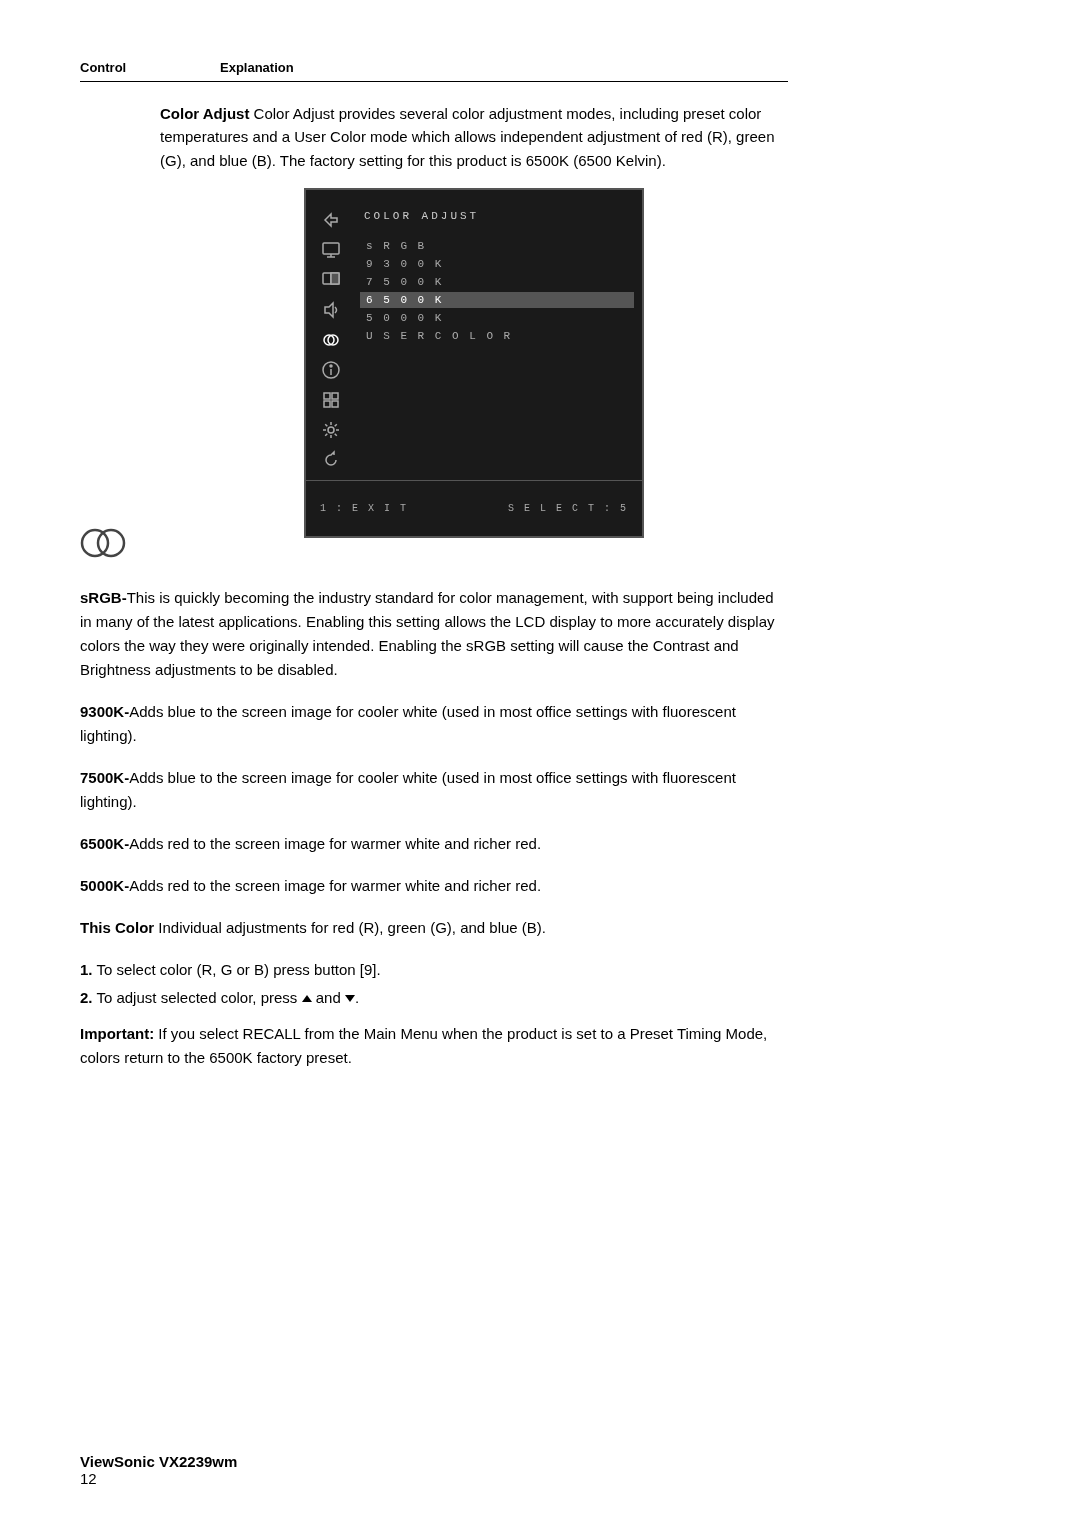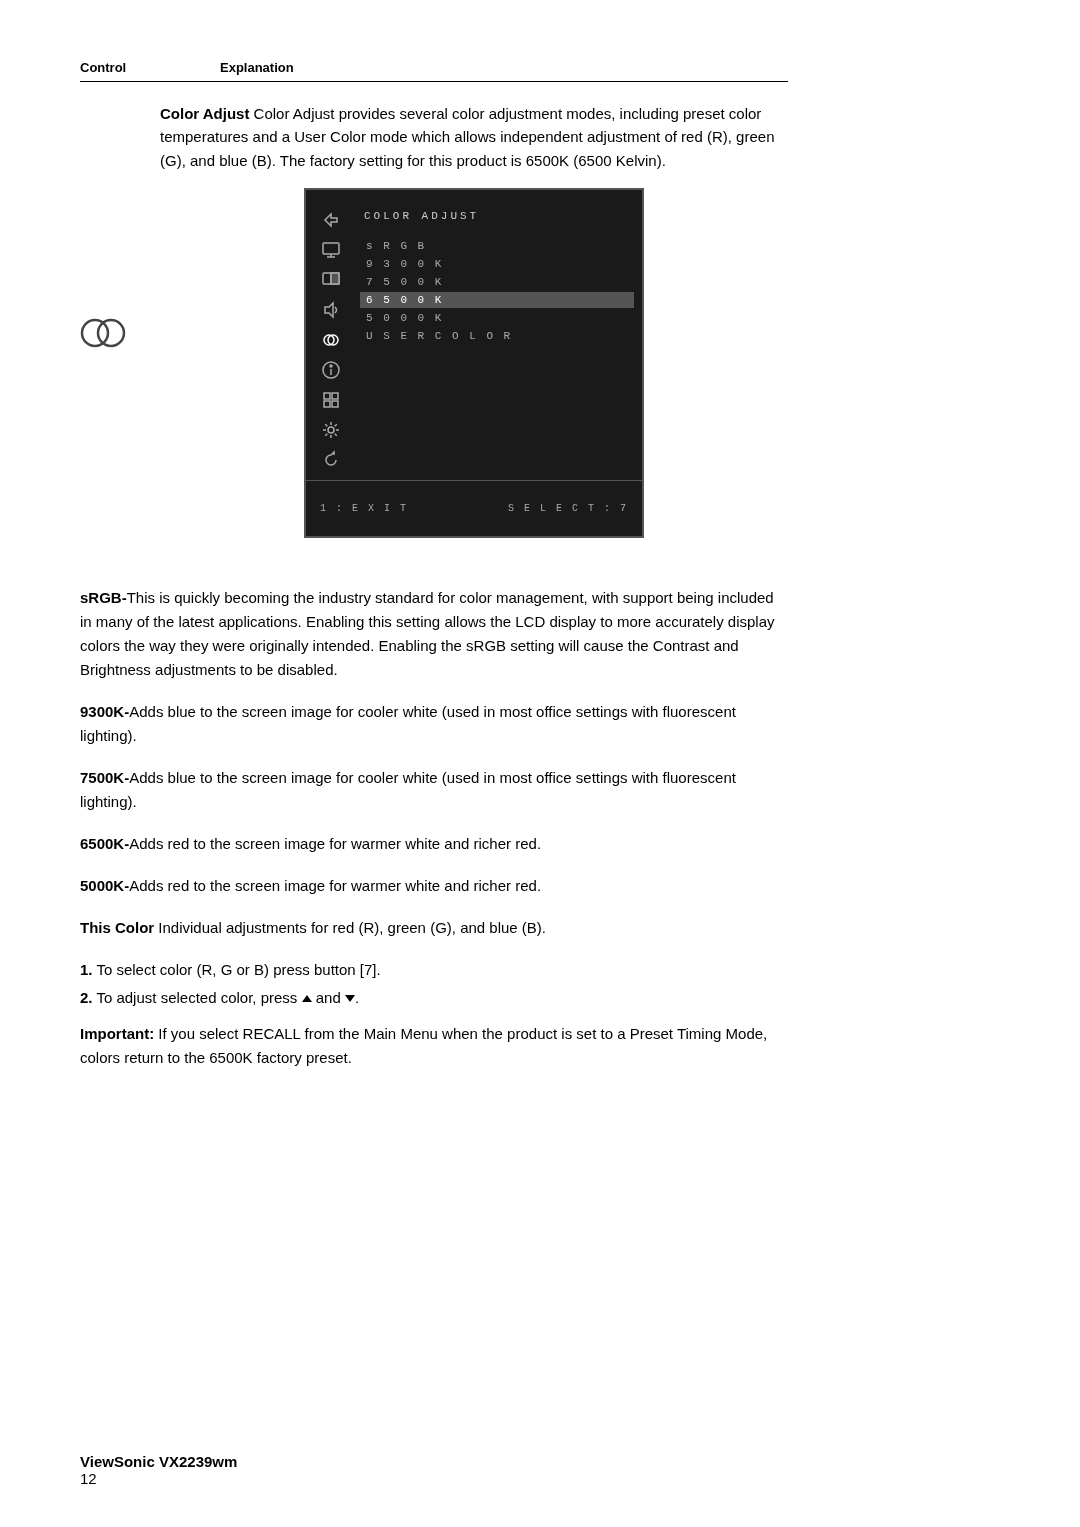--- a/index.html
+++ b/index.html
@@ -33,21 +33,21 @@
       font-size: 13px;
     }
     .header-explanation {
       font-weight: bold;
       font-size: 13px;
     }
 
     
     .content-section {
       display: flex;
-      align-items: center;
+      align-items: flex-end;
       margin-bottom: 24px;
       gap: 20px;
     }
 
     .icon-cell {
       width: 60px;
       flex-shrink: 0;
       padding-top: 4px;
     }
 
@@ -322,21 +322,21 @@
             <div class="osd-menu-item">9 3 0 0 K</div>
             <div class="osd-menu-item">7 5 0 0 K</div>
             <div class="osd-menu-item selected">6 5 0 0 K</div>
             <div class="osd-menu-item">5 0 0 0 K</div>
             <div class="osd-menu-item">U S E R  C O L O R</div>
           </div>
         </div>
 
         <div class="osd-footer">
           <span class="osd-footer-text">1 : E X I T</span>
-          <span class="osd-footer-text">S E L E C T : 7</span>
+          <span class="osd-footer-text">S E L E C T : 5</span>
         </div>
       </div>
     </div>
   </div>
 
   <div class="para">
     <strong>sRGB-</strong><span>This is quickly becoming the industry standard for color management, with support being included in many of the latest applications. Enabling this setting allows the LCD display to more accurately display colors the way they were originally intended. Enabling the sRGB setting will cause the Contrast and Brightness adjustments to be disabled.</span>
   </div>
 
   <div class="para">
@@ -352,21 +352,21 @@
   </div>
 
   <div class="para">
     <strong>5000K-</strong><span>Adds red to the screen image for warmer white and richer red.</span>
   </div>
 
   <div class="para">
     <strong>This Color</strong><span> Individual adjustments for red (R), green (G),  and blue (B).</span>
   </div>
   <div class="list-item">
-    <strong>1.</strong> <span>To select color (R, G or B) press button [7].</span>
+    <strong>1.</strong> <span>To select color (R, G or B) press button [9].</span>
   </div>
   <div class="list-item" style="margin-bottom:12px;">
     <strong>2.</strong>
     <span>To adjust selected color, press</span>
     <span class="arrow-up"></span>
     <span>and</span>
     <span class="arrow-down"></span>.
   </div>
   <div class="para">
     <strong>Important:</strong><span> If you select RECALL from the Main Menu when the product is set to a Preset Timing Mode, colors return to the 6500K factory preset.</span>

